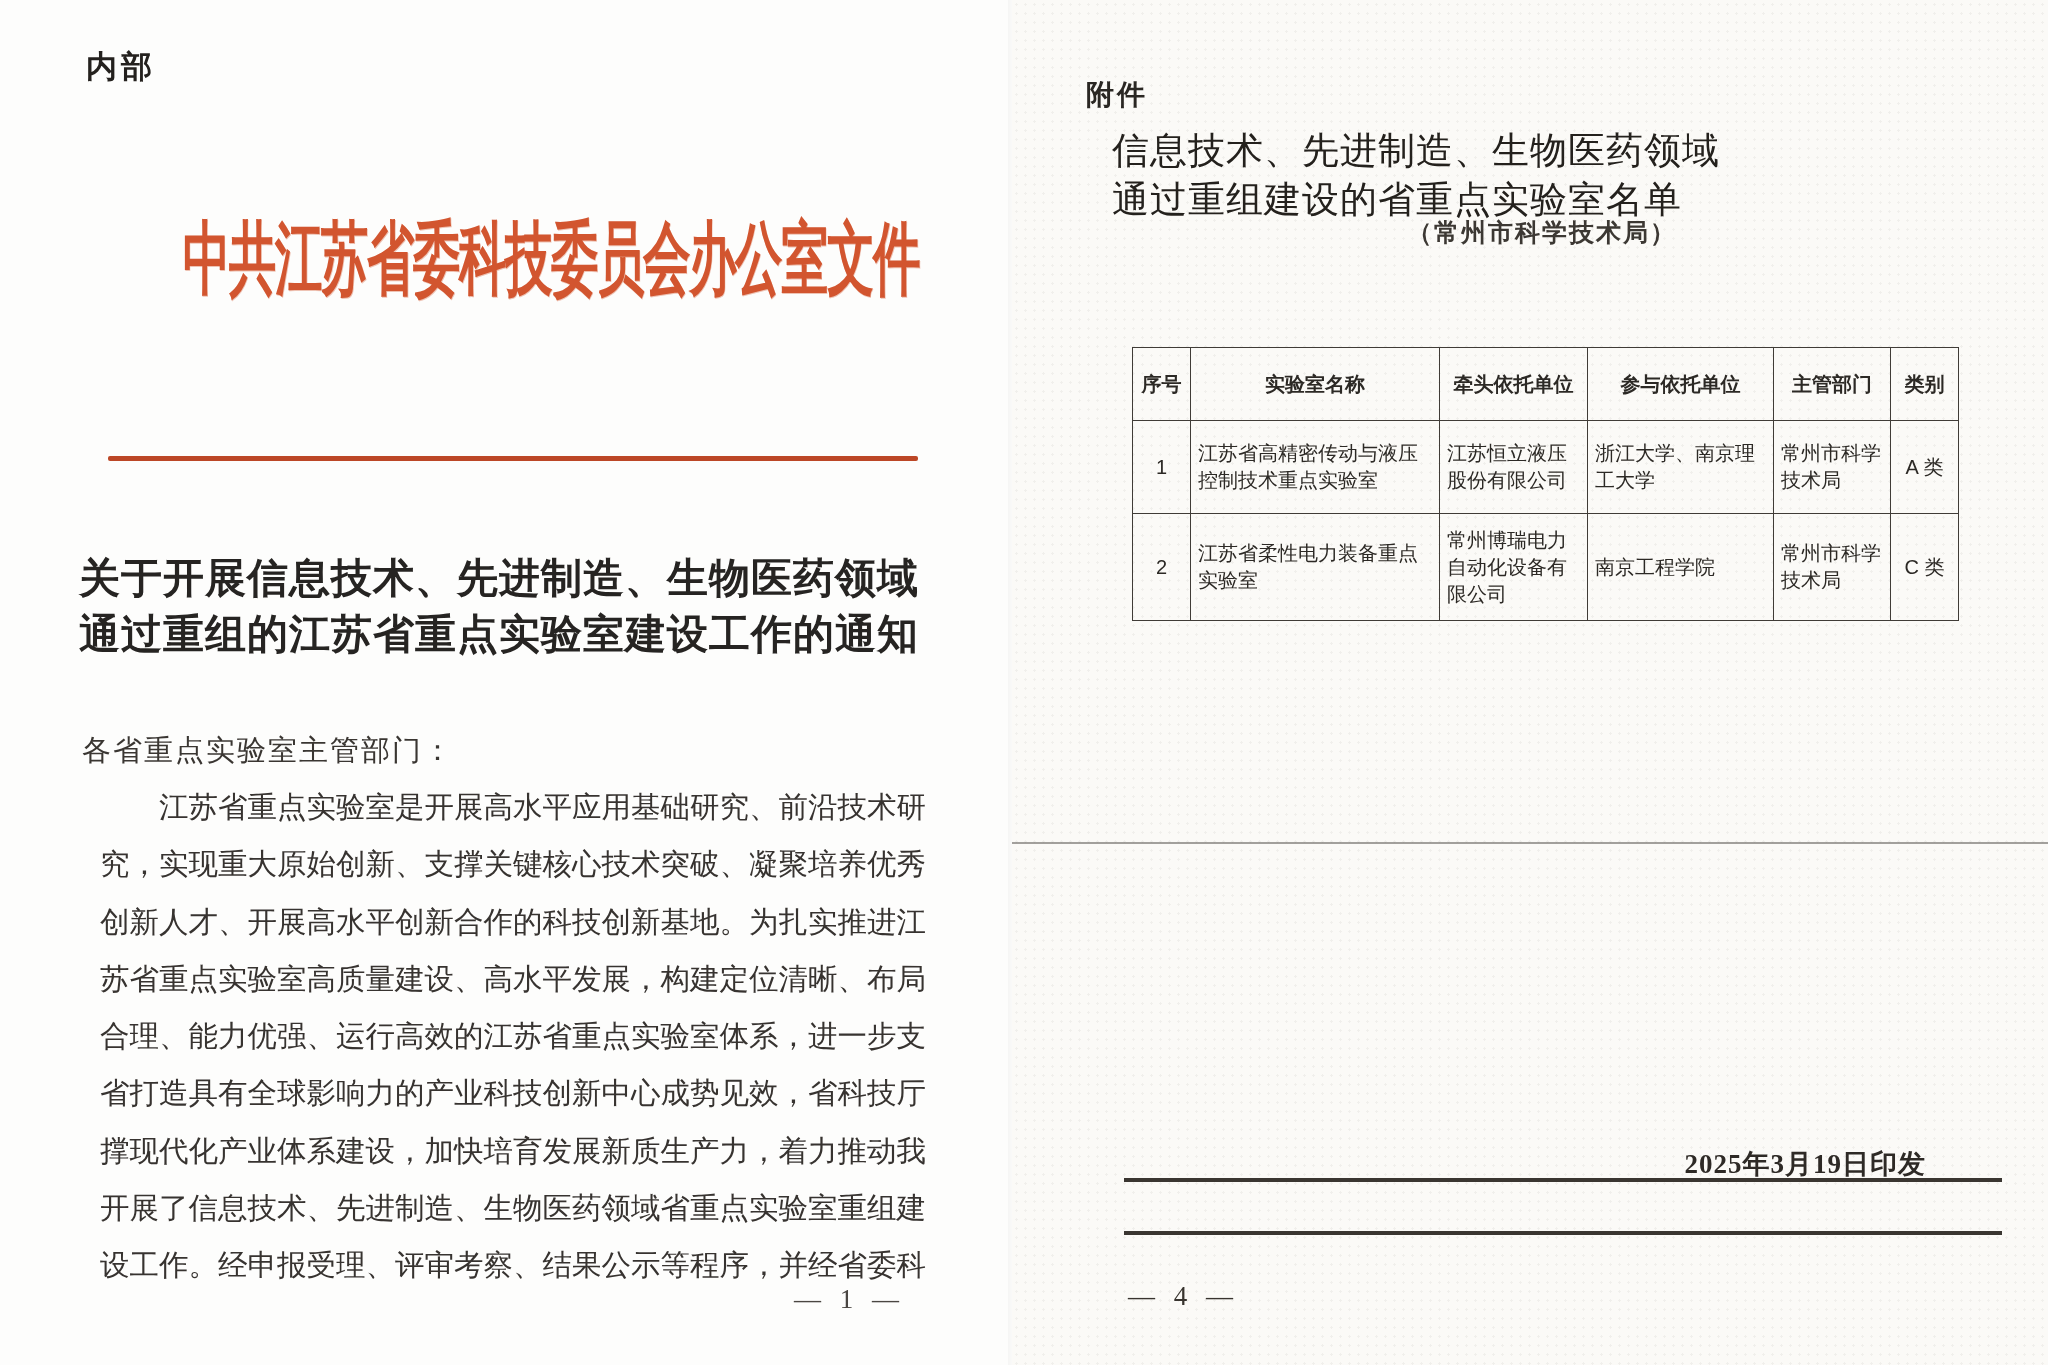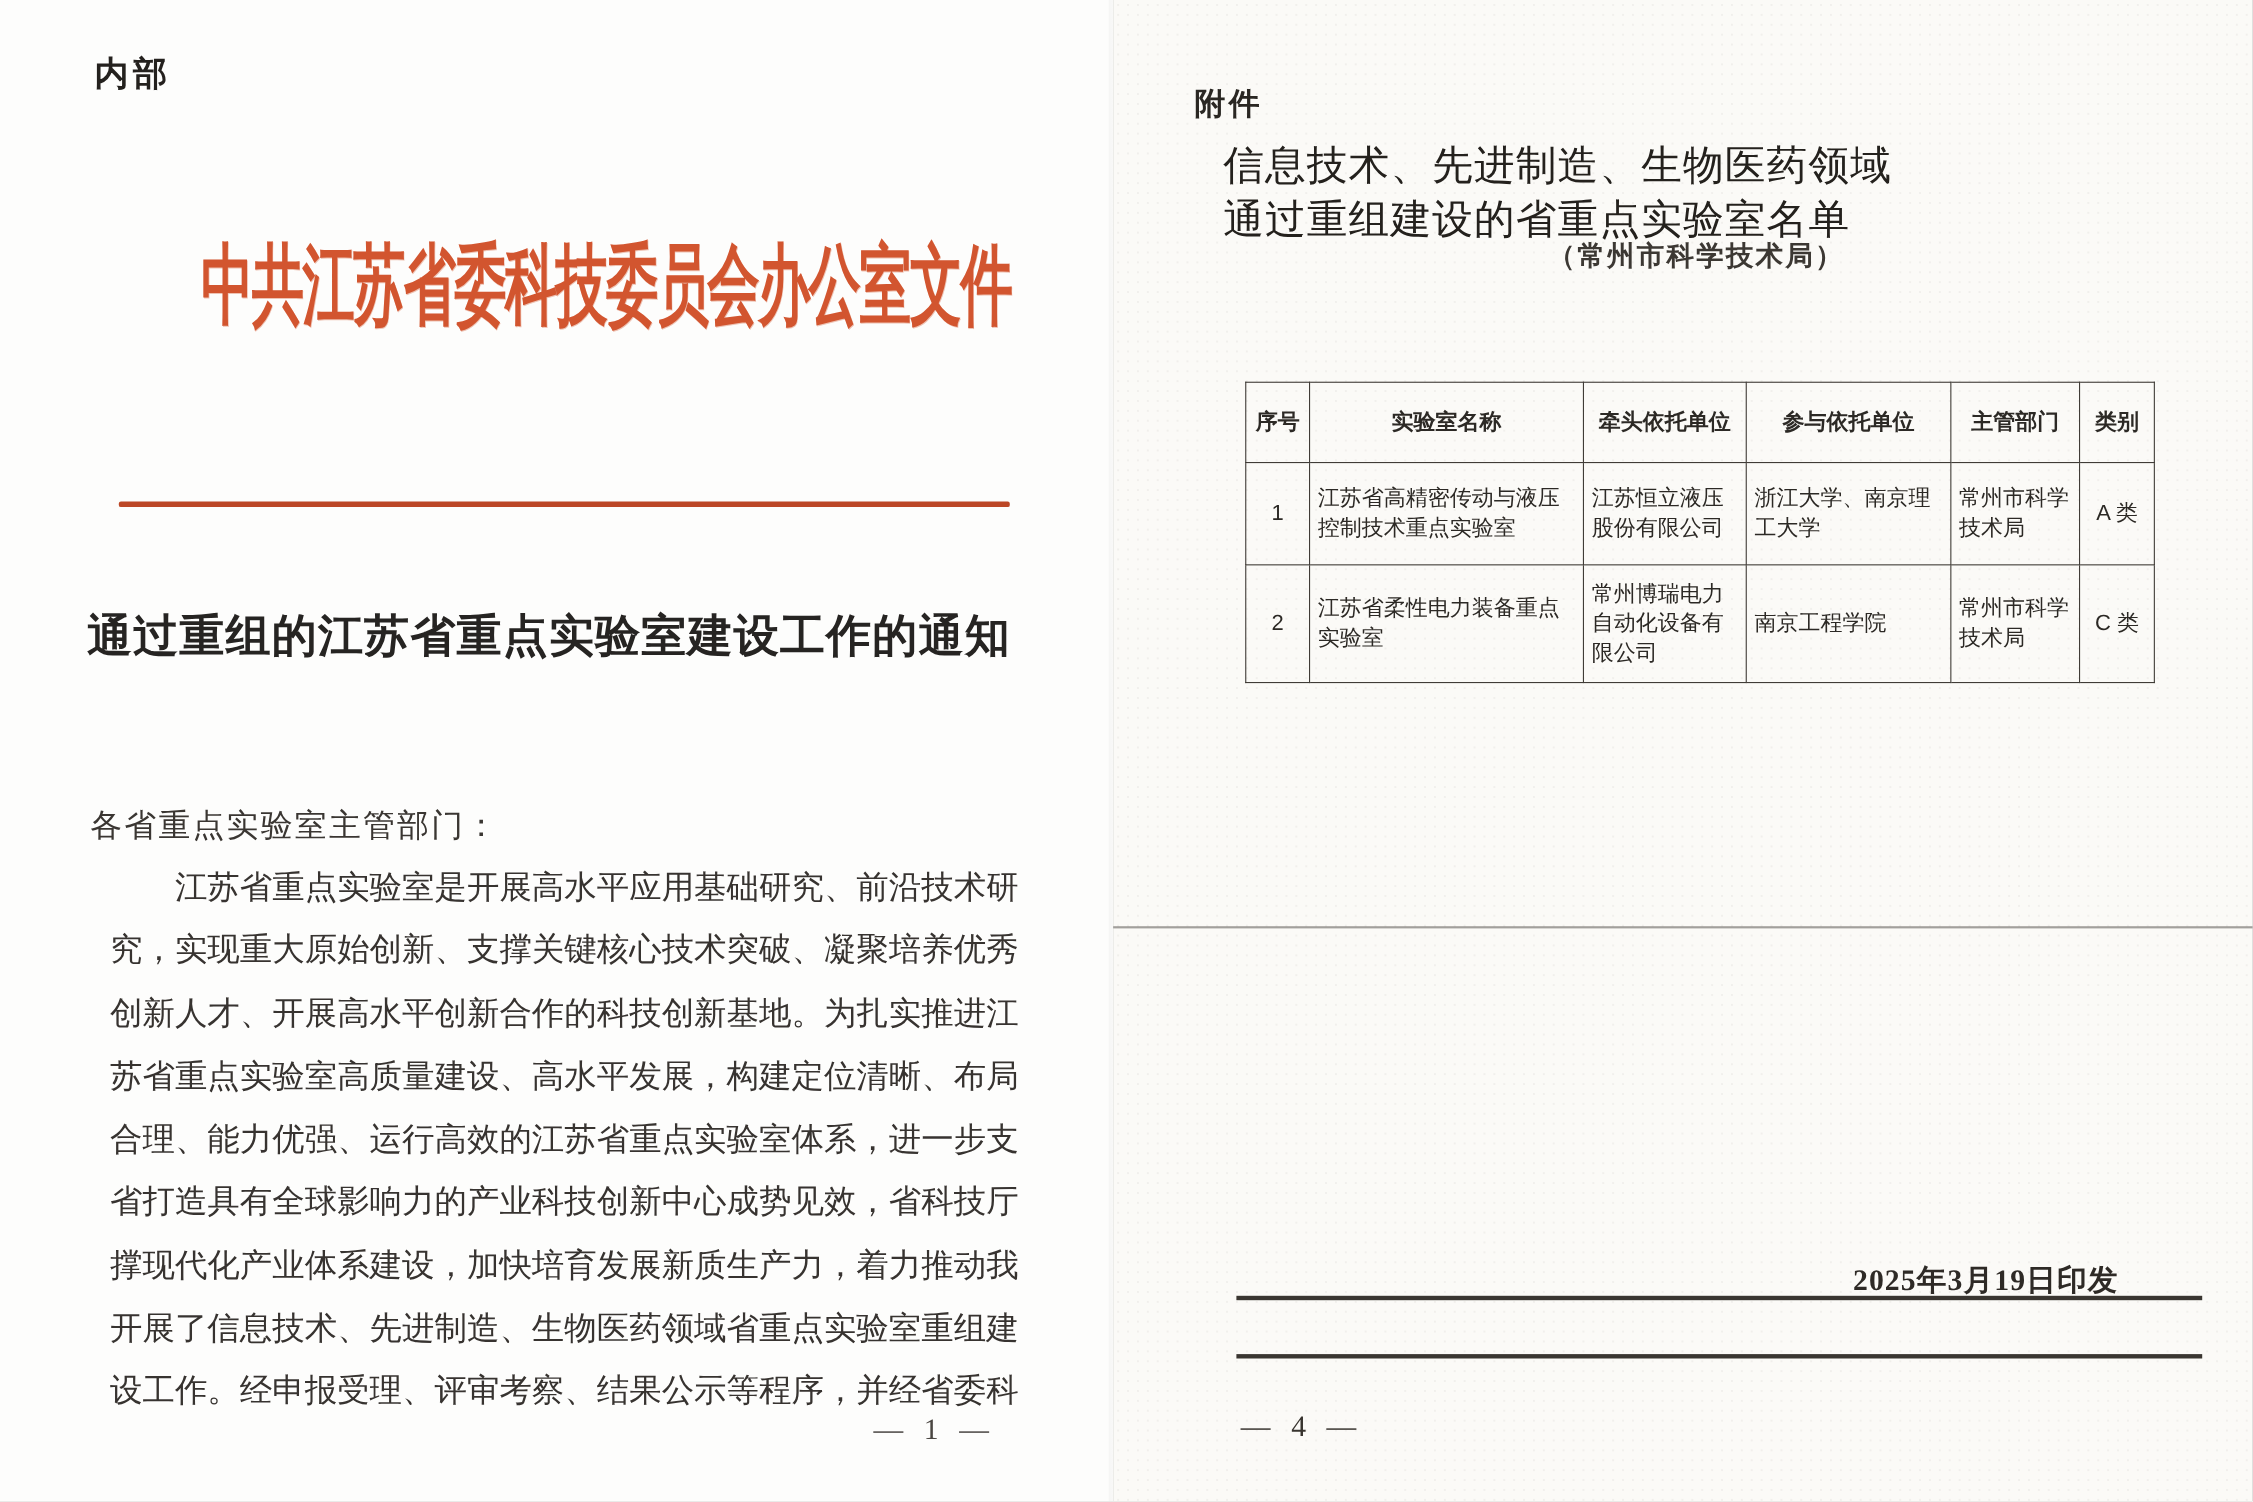--- a/index.html
+++ b/index.html
@@ -1,17 +1,17 @@
 <!DOCTYPE html>
 <html style="--banner-red: #d2552f; --rule-red: #bc4726;"><head>
 <meta charset="utf-8">
 <style>
   html,body{margin:0;padding:0;background:#ffffff;}
   .canvas{position:relative;width:2048px;height:1365px;overflow:hidden;
-          background:#a3a3a3;font-family:"Liberation Sans",sans-serif;color:#2e2c2a;}
+          background:#14532d;font-family:"Liberation Sans",sans-serif;color:#2e2c2a;}
   .page{position:absolute;top:0;height:1365px;}
   #left-page{left:0;width:1012px;background:#fdfdfc;}
   #right-page{left:1012px;width:1036px;background:#fbfaf7;
       background-image:radial-gradient(rgba(70,62,55,0.055) 1px, transparent 1.3px);
       background-size:9px 9px;}
   .page-split{position:absolute;left:1008px;top:0;width:8px;height:100%;
       background:linear-gradient(90deg,rgba(0,0,0,0.03),rgba(0,0,0,0.00));}
 
   
   .classification{position:absolute;left:86px;top:46px;font-size:31px;font-weight:bold;
@@ -72,20 +72,21 @@
   <div class="page" id="left-page">
 
     <div class="classification">内部</div>
 
     <div class="banner">中共江苏省委科技委员会办公室文件</div>
 
 
     <div class="red-rule"></div>
 
     <div class="doc-title">
+      <div>关于开展信息技术、先进制造、生物医药领域</div>
       <div>通过重组的江苏省重点实验室建设工作的通知</div>
     </div>
 
     <div class="salutation">各省重点实验室主管部门：</div>
 
     <div class="body-block">
       <div class="body-line indent">江苏省重点实验室是开展高水平应用基础研究、前沿技术研</div>
       <div class="body-line">究，实现重大原始创新、支撑关键核心技术突破、凝聚培养优秀</div>
       <div class="body-line">创新人才、开展高水平创新合作的科技创新基地。为扎实推进江</div>
       <div class="body-line">苏省重点实验室高质量建设、高水平发展，构建定位清晰、布局</div>

